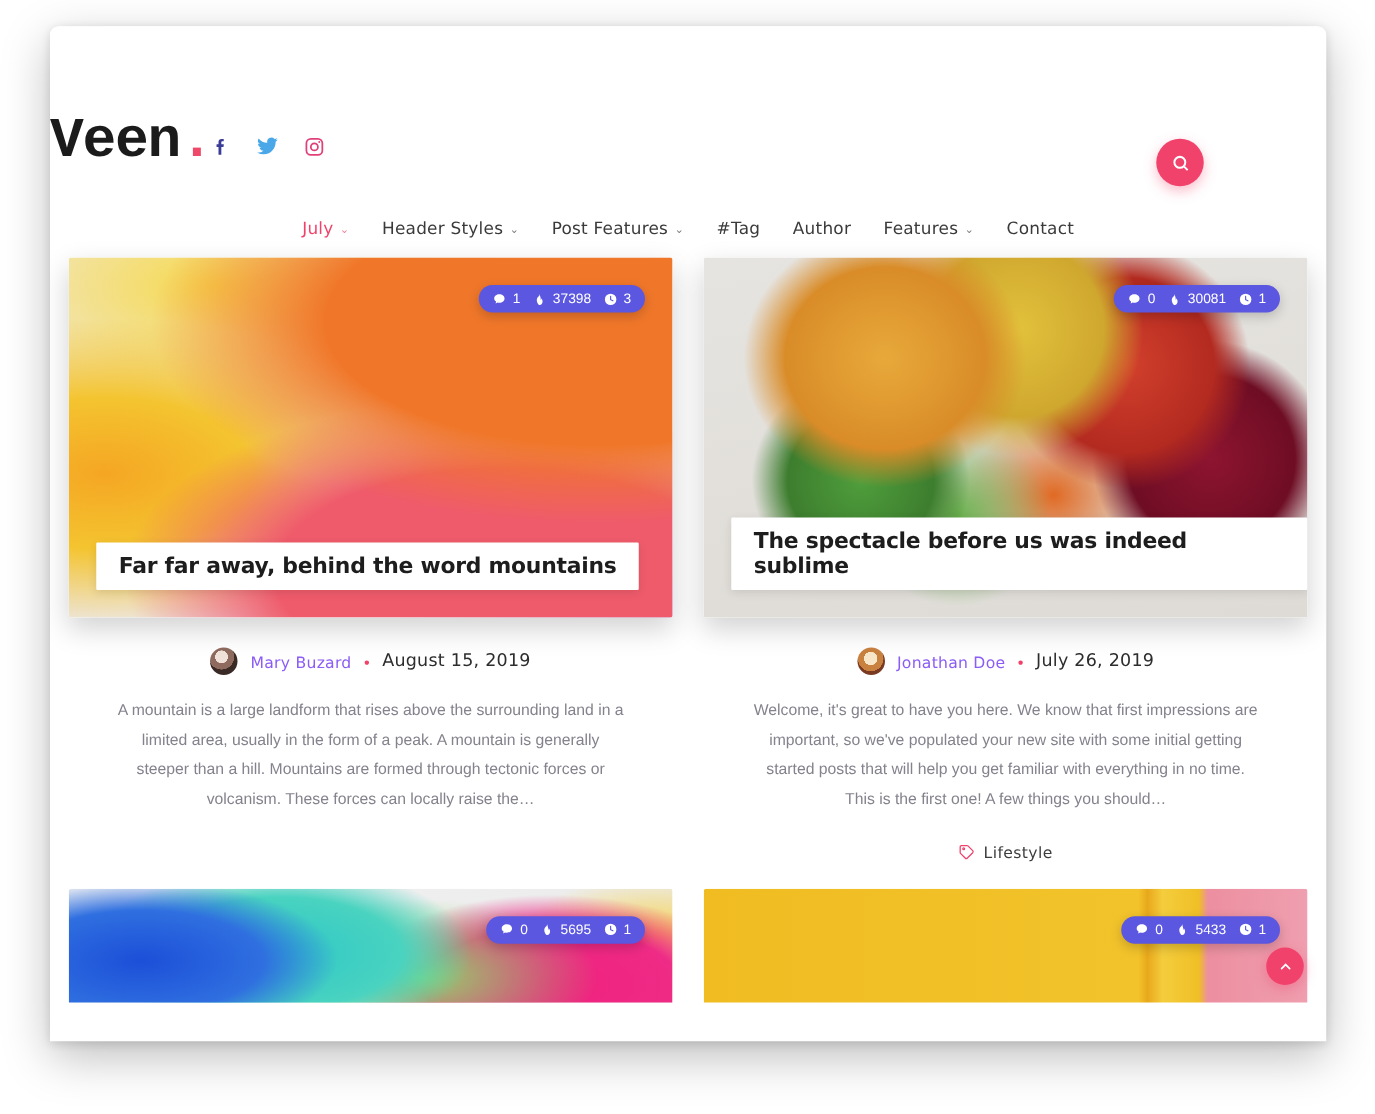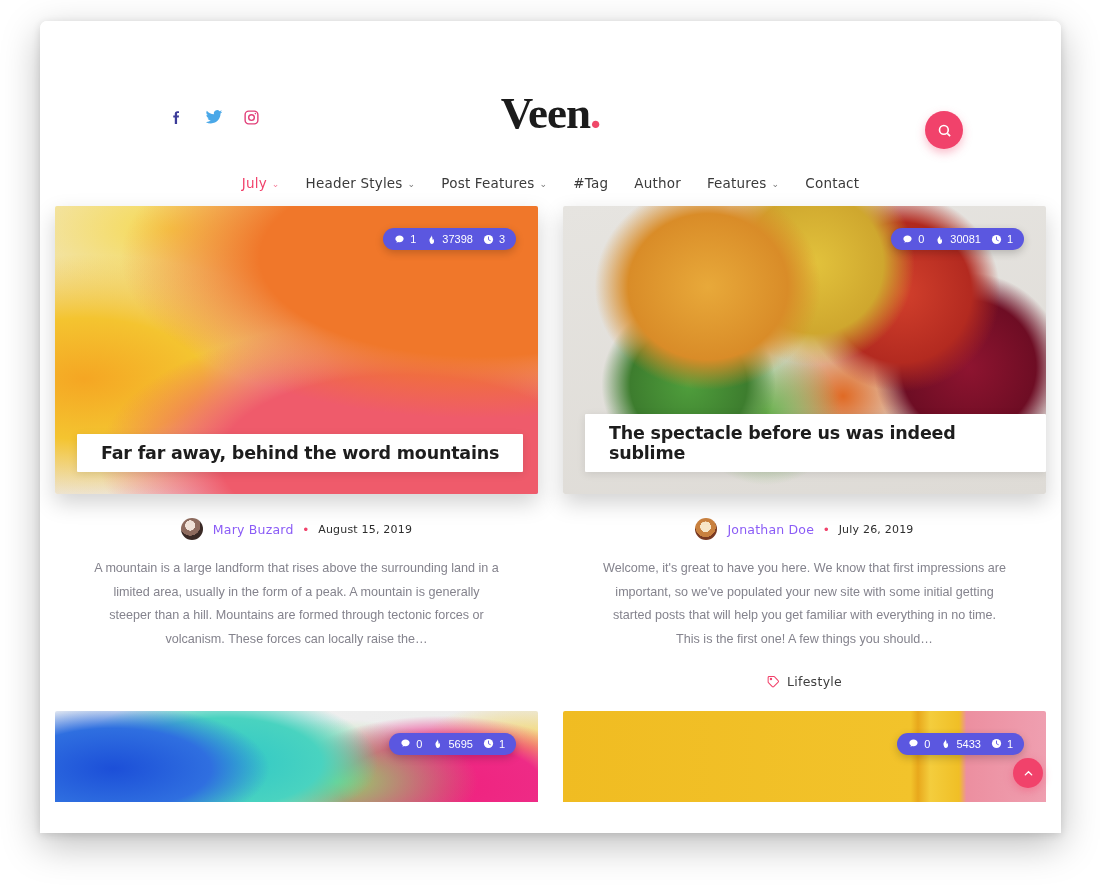--- a/index.html
+++ b/index.html
@@ -86,22 +86,22 @@
     position: absolute; left: 128px; top: 87px;
     display: flex; align-items: center; gap: 20px;
   }
   .social a { display: inline-flex; align-items: center; justify-content: center; }
   .ic-fb { color: #3b3b98; }
   .ic-tw { color: #4aa8e8; }
   .ic-ig { color: #e1417a; }
 
   .brand {
     position: absolute; left: 0; right: 0; top: 70px;
-    text-align: center;
-    font-family: Liberation Serif, serif;
+    text-align: left;
+    font-family: Liberation Mono, monospace;
     font-weight: 700;
     font-size: 45px;
     letter-spacing: -1px;
     color: #1b1b1b;
     line-height: 1;
   }
   .brand .dotmark { color: #ef4868; }
 
   .search-btn {
     position: absolute; right: 98px; top: 90px;
@@ -205,21 +205,21 @@
     display: flex; align-items: center; gap: 5px;
     color: #fff; font-size: 11px;
     font-family: "Liberation Sans", sans-serif;
   }
   .badge-item svg { width: 11px; height: 11px; flex-shrink: 0; }
 
   .thumb-title {
     position: absolute;
     left: 22px; bottom: 22px;
     background: #fff;
-    padding: 9px 24px;
+    padding: 9px 18px;
     border-radius: 1px;
     font-family: "DejaVu Sans", sans-serif;
     font-weight: 700;
     font-size: 17.5px;
     color: #1d1d1d;
     letter-spacing: -.2px;
     box-shadow: 0 2px 8px rgba(0,0,0,.1);
   }
 
   .meta {
@@ -233,21 +233,21 @@
   }
   .avatar.a1 { background: radial-gradient(circle at 42% 34%, #f0e2d8 0 26%, #8e6b5e 27% 52%, #3a2a26 53% 100%); }
   .avatar.a2 { background: radial-gradient(circle at 48% 40%, #f7e6c8 0 30%, #c9813f 31% 58%, #7a3a22 59% 100%); }
   .meta-name {
     font-family: "DejaVu Sans", sans-serif;
     font-size: 12.5px; color: #8b5cf6; letter-spacing: .2px;
   }
   .meta-sep { color: #f1426b; font-size: 13px; line-height: 1; }
   .meta-date {
     font-family: "DejaVu Sans", sans-serif;
-    font-size: 11px; color: #2d2d2d; letter-spacing: .2px;
+    font-size: 14px; color: #2d2d2d; letter-spacing: .2px;
   }
 
   .excerpt {
     margin-top: 17px;
     padding: 0 38px;
     text-align: center;
     font-family: "Liberation Sans", sans-serif;
     font-size: 12.6px;
     line-height: 1.88;
     color: #84838d;

